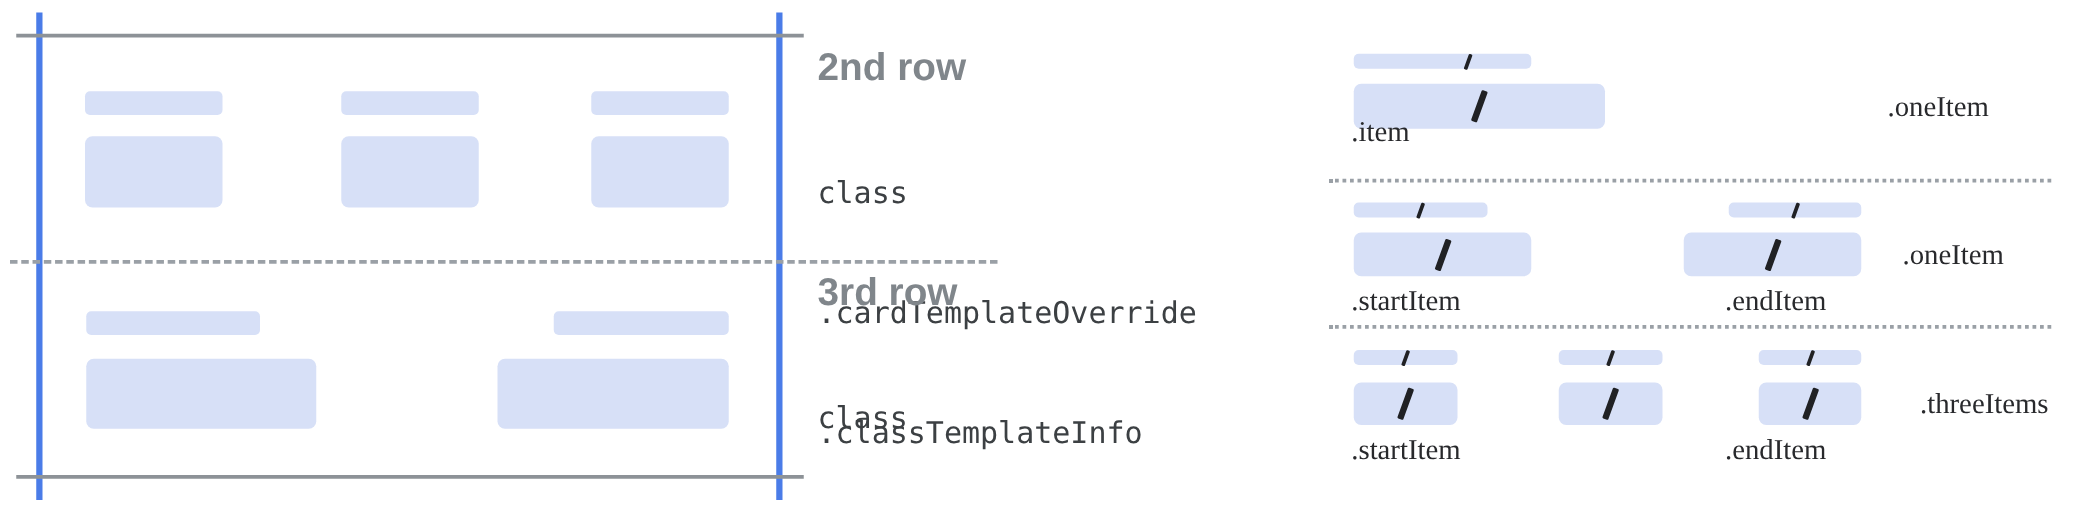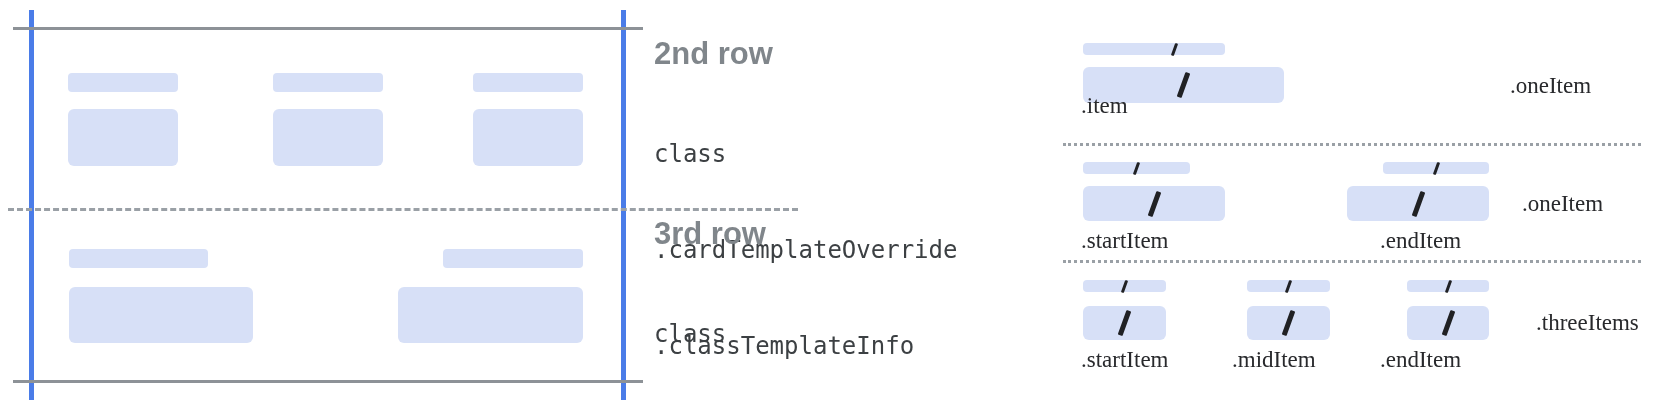--- a/index.html
+++ b/index.html
@@ -102,21 +102,20 @@
     <div class="slash big"></div>
   </div>
   <div class="mono-label" style="left:1081px;top:347px">.startItem</div>
 
   <div class="bar sm" style="left:1247px;top:280px;width:83px;height:12px">
     <div class="slash small"></div>
   </div>
   <div class="bar" style="left:1247px;top:306px;width:83px;height:34px">
     <div class="slash big"></div>
   </div>
-  <div class="mono-label" style="left:1232px;top:347px">.midItem</div>
 
   <div class="bar sm" style="left:1407px;top:280px;width:82px;height:12px">
     <div class="slash small"></div>
   </div>
   <div class="bar" style="left:1407px;top:306px;width:82px;height:34px">
     <div class="slash big"></div>
   </div>
   <div class="mono-label" style="left:1380px;top:347px">.endItem</div>
   <div class="mono-label" style="left:1536px;top:310px">.threeItems</div>
 

